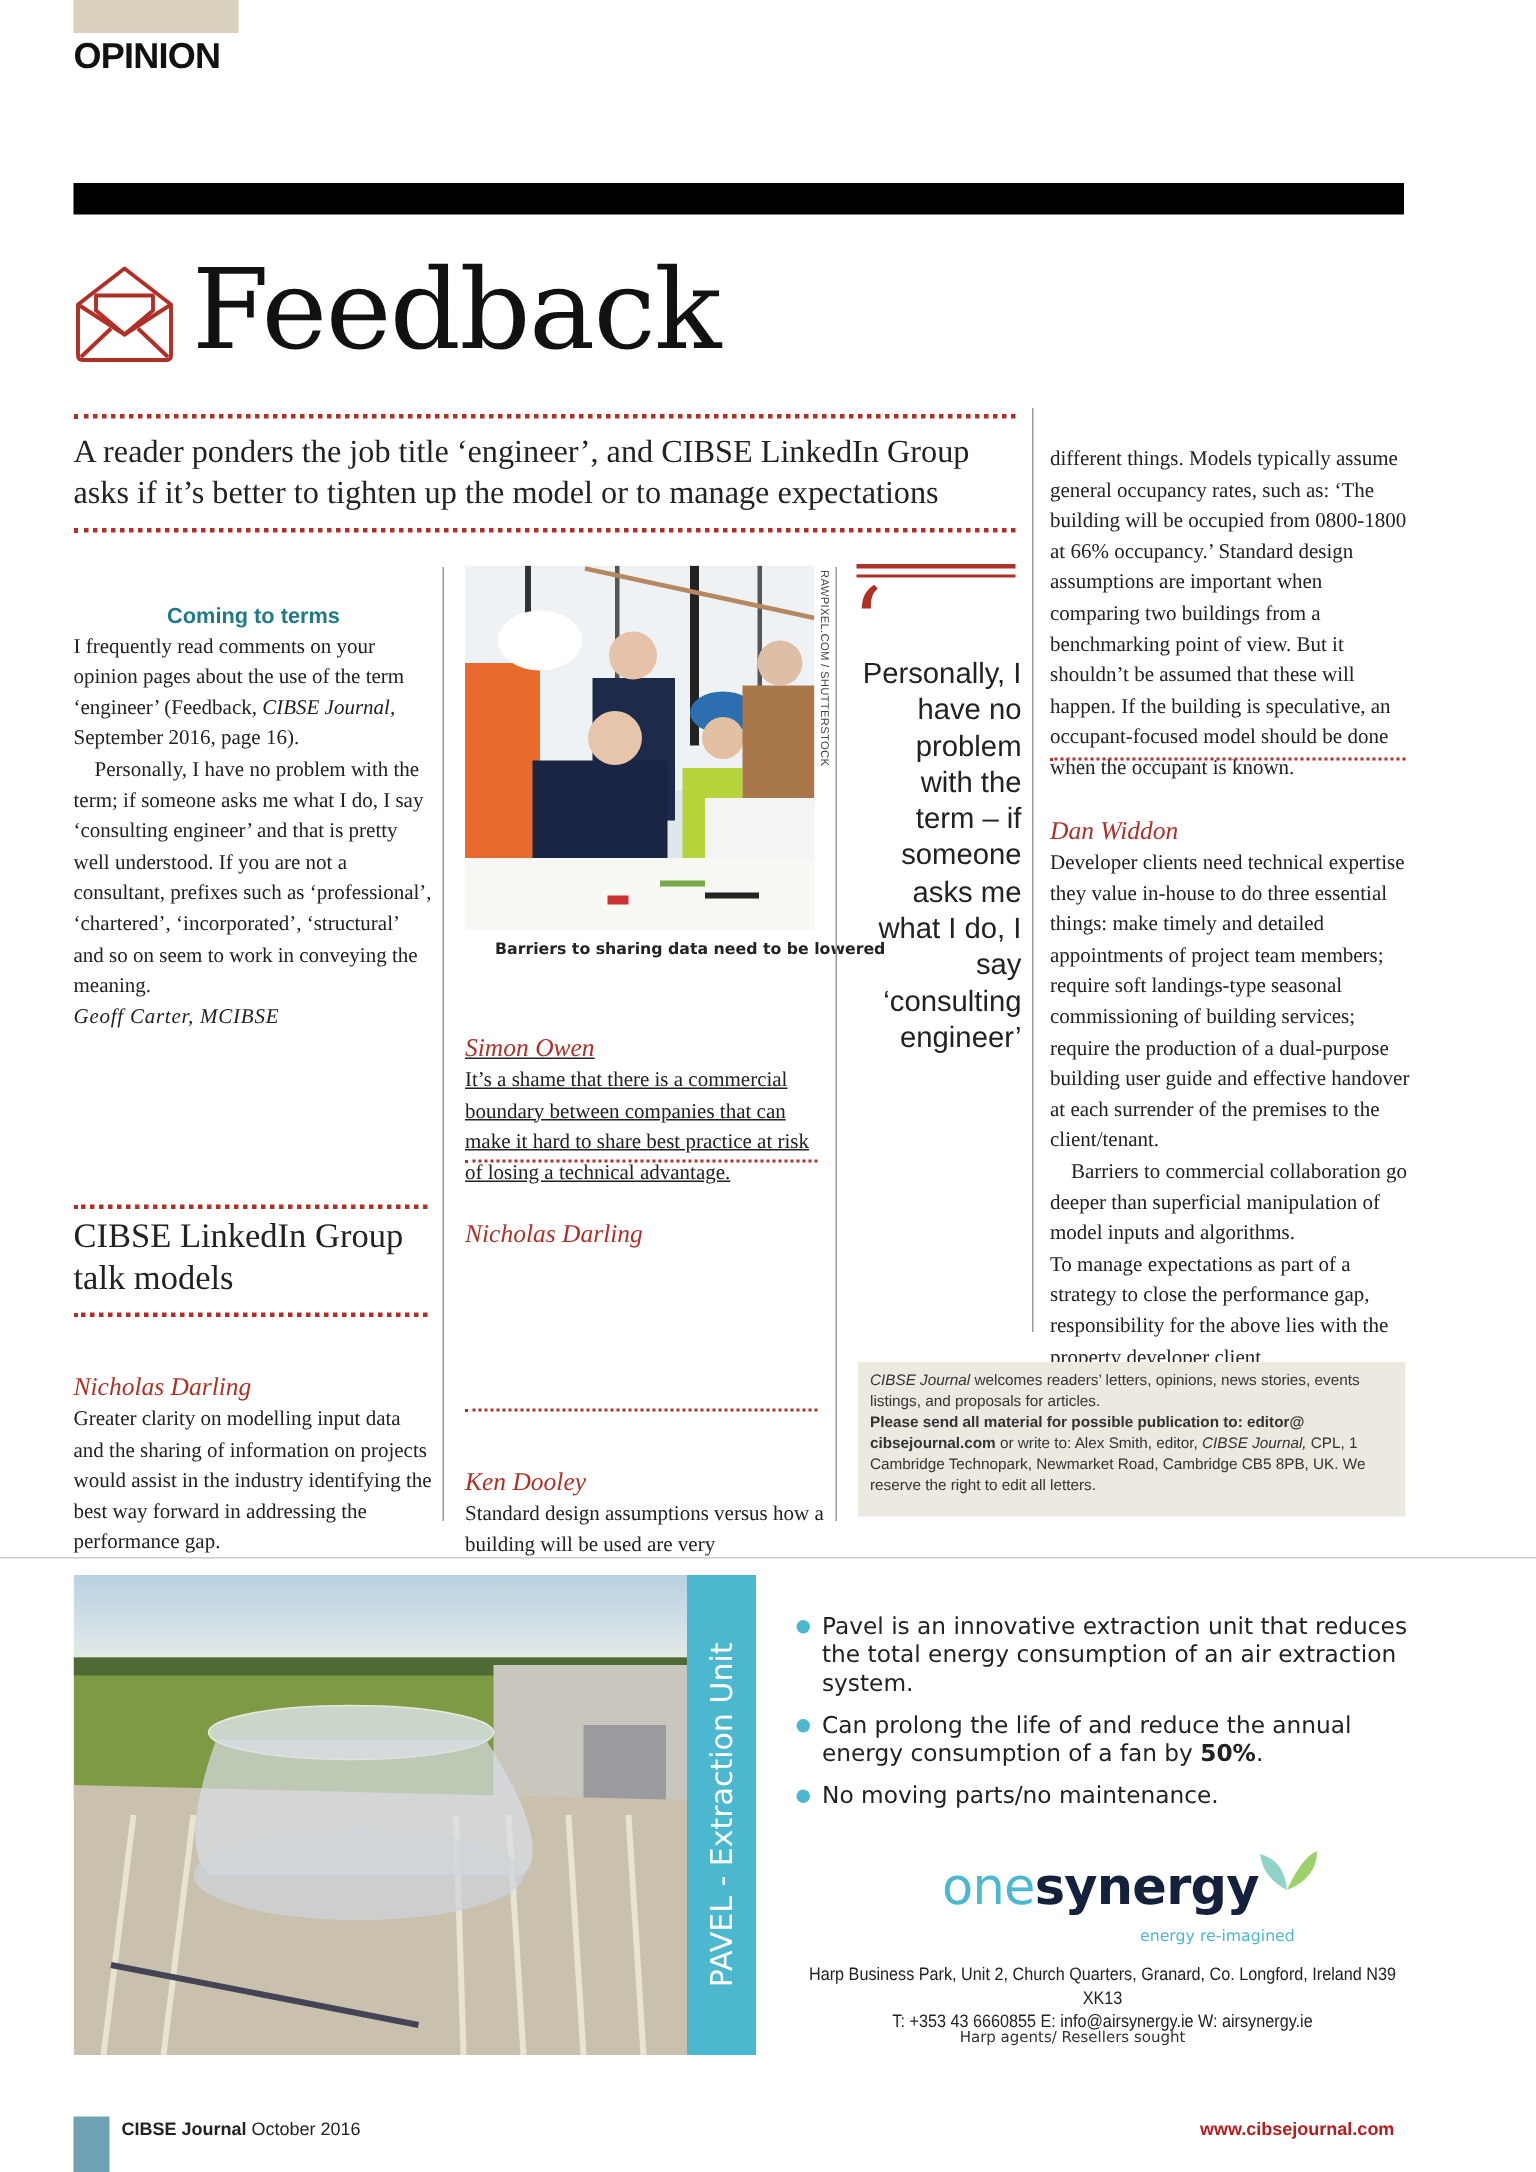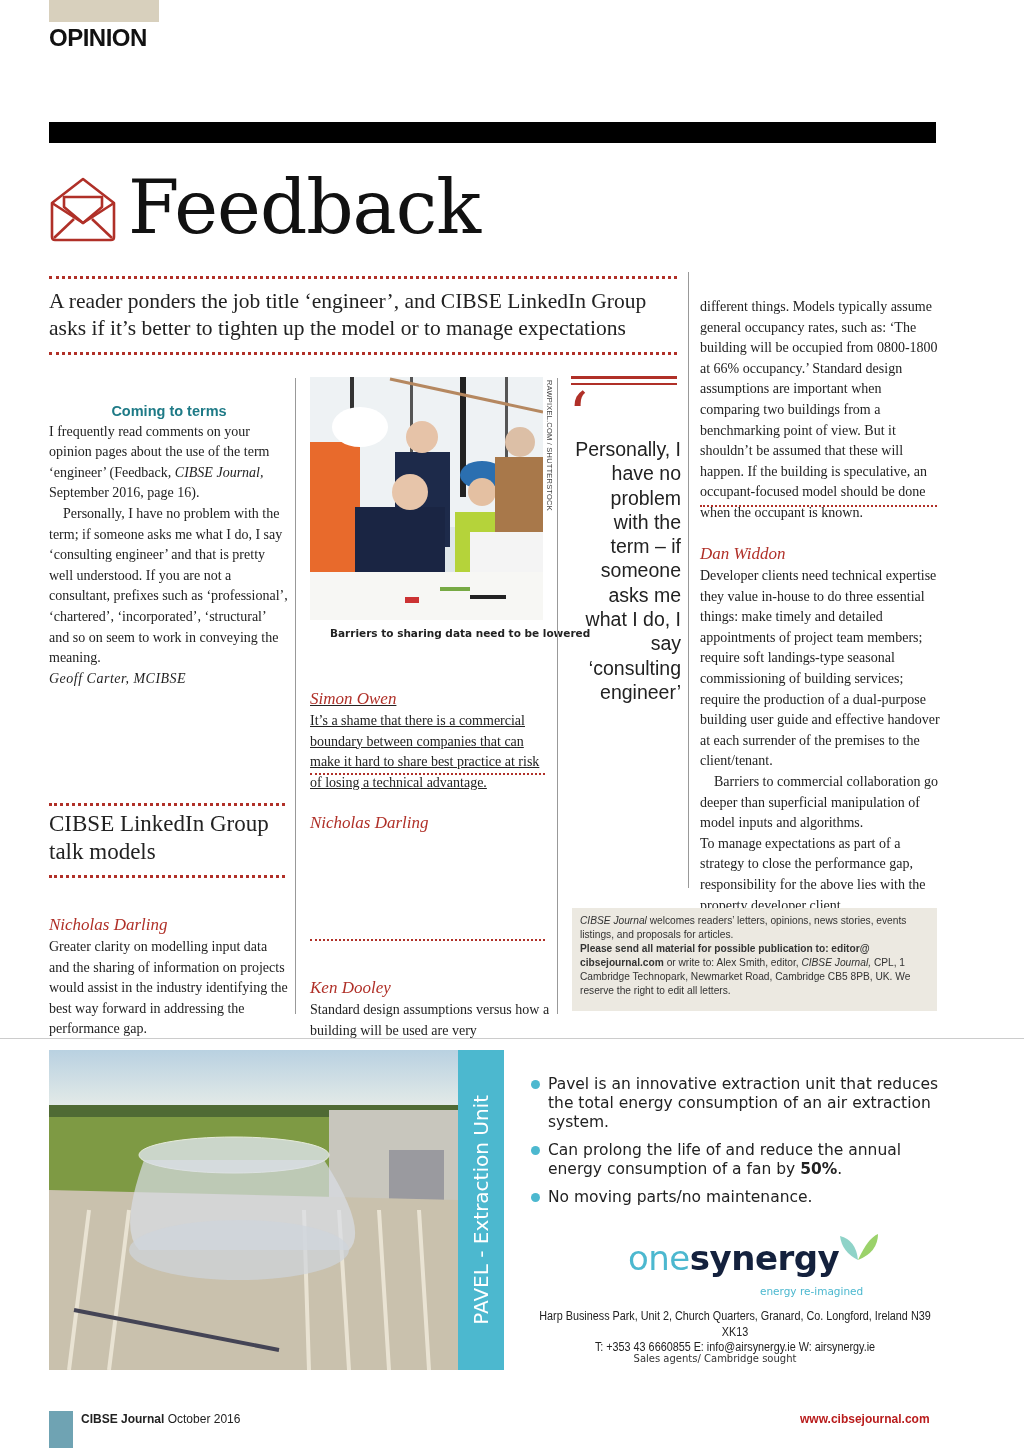--- a/index.html
+++ b/index.html
@@ -203,18 +203,18 @@
 <div class="abs logo"><span class="one">one</span><span class="syn">synergy</span></div>
 <svg class="abs" style="left:838px;top:1232px;width:42px;height:30px;" viewBox="0 0 42 30">
   <path d="M20 28 Q4 20 2 4 Q18 8 20 28 Z" fill="#8fd3c8"></path>
   <path d="M20 28 Q30 6 40 2 Q40 20 20 28 Z" fill="#9bd26a"></path>
 </svg>
 <div class="abs tagline">energy re-imagined</div>
 <div class="abs address">
   <div>Harp Business Park, Unit 2, Church Quarters, Granard, Co. Longford, Ireland N39 XK13</div>
   <div>T: +353 43 6660855   E: info@airsynergy.ie  W: airsynergy.ie</div>
 </div>
-<div class="abs sales">Sales agents/ Cambridge sought</div>
+<div class="abs sales">Harp agents/ Resellers sought</div>
 
 <div class="abs footer-tab"></div>
 <div class="abs footer-num">22</div>
 <div class="abs footer-left"><b>CIBSE Journal</b><span> October 2016</span></div>
 <div class="abs footer-right">www.cibsejournal.com</div>
 
 </body></html>

